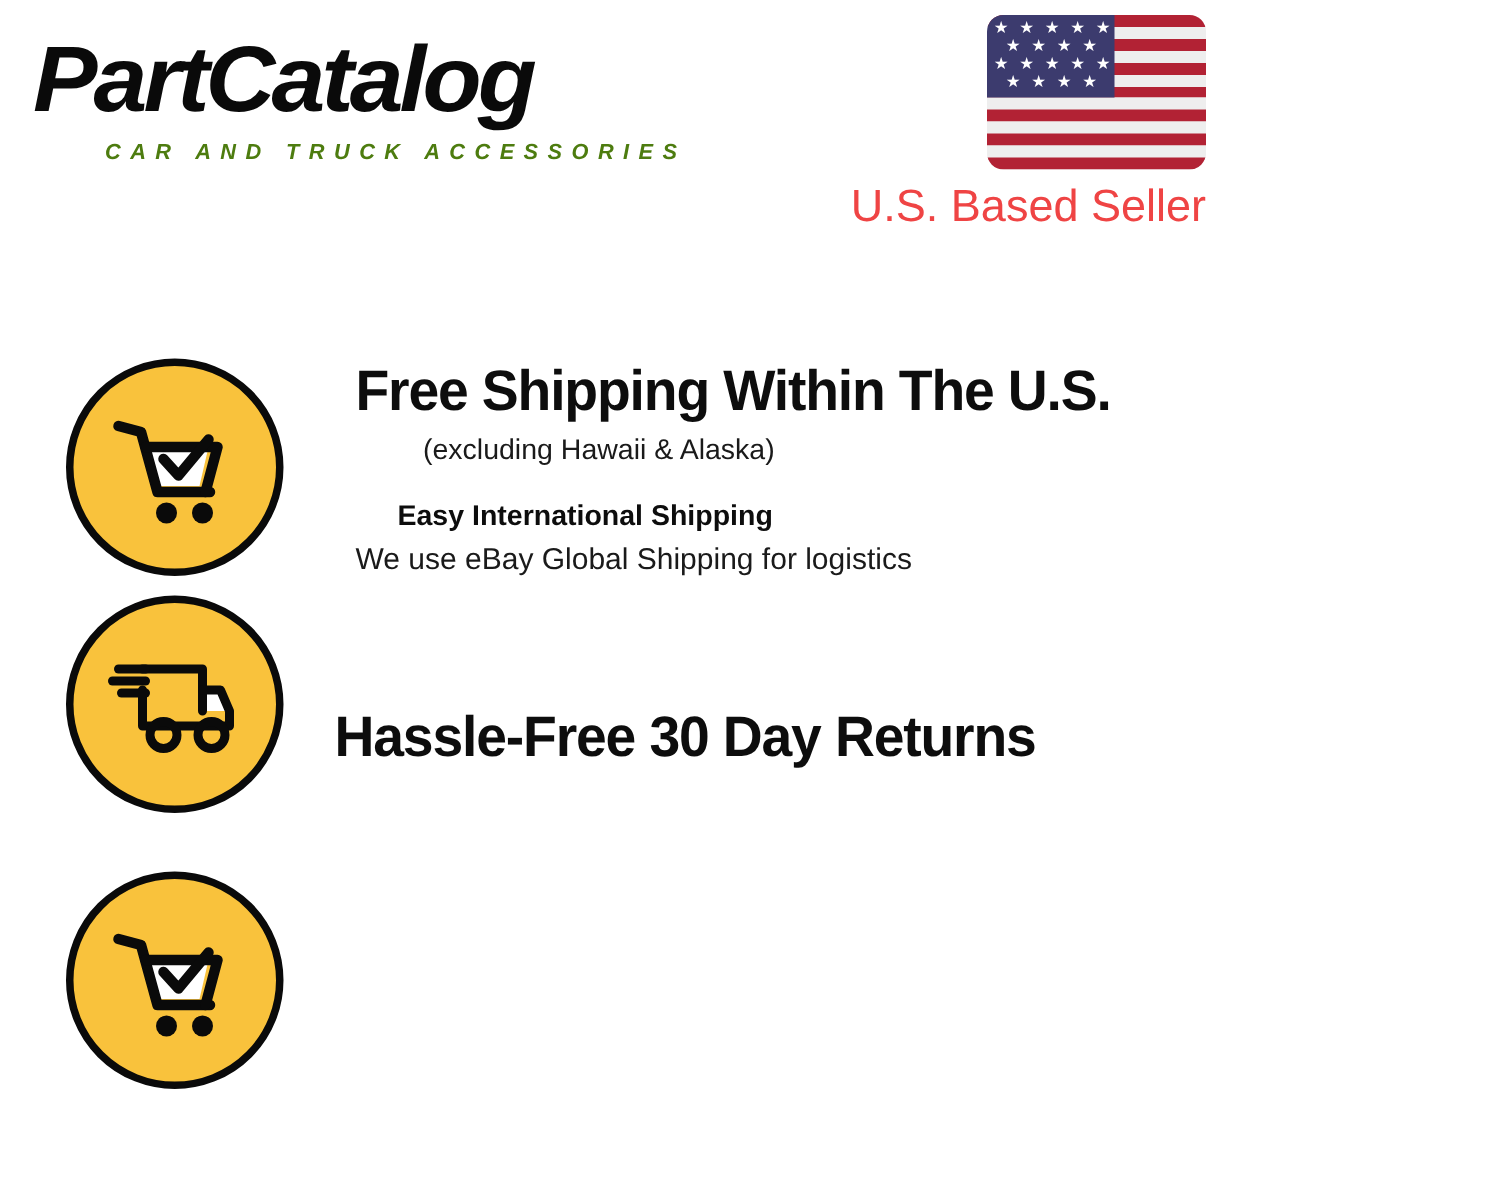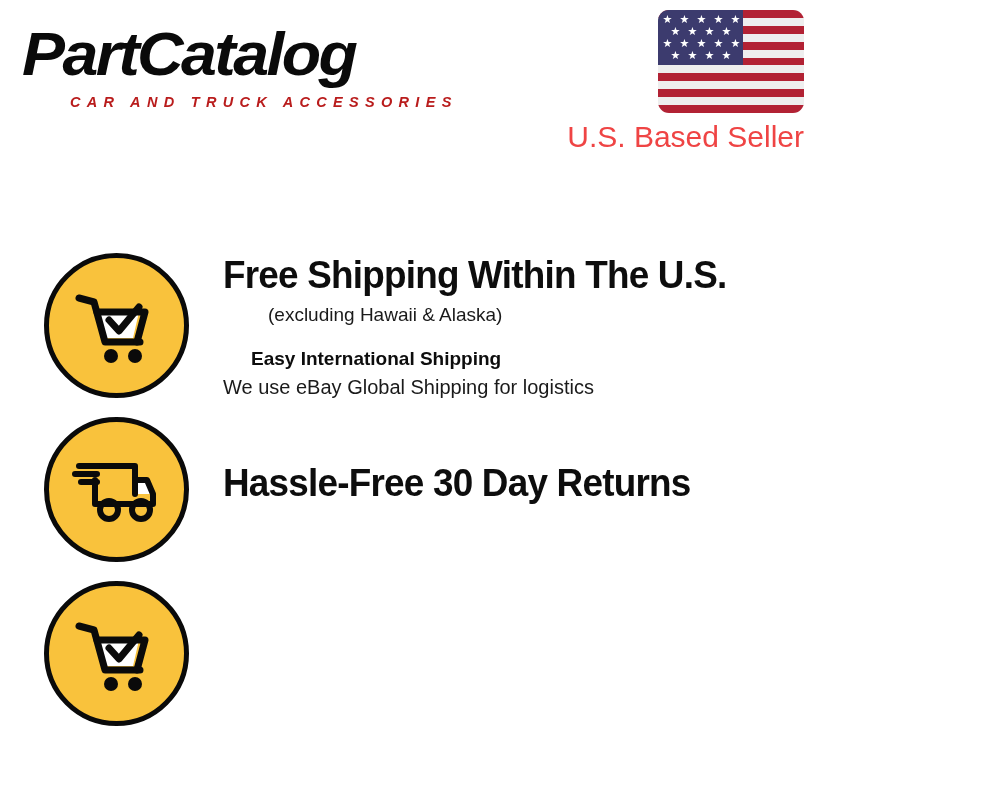--- a/index.html
+++ b/index.html
@@ -46,21 +46,21 @@
   }
   .brand-tagline {
     position: absolute;
     left: 48px;
     top: 76px;
     font-family: "Liberation Sans", sans-serif;
     font-weight: 700;
     font-style: italic;
     font-size: 14.5px;
     letter-spacing: 6.3px;
-    color: #b91c1c;
+    color: #4d7c0f;
     white-space: nowrap;
   }
 
   
   .seller-badge {
     position: absolute;
     right: 10px;
     top: 10px;
     width: 280px;
     text-align: right;
@@ -120,22 +120,22 @@
     top: 238px;
     width: 1000px;
   }
   .feature-row {
     position: absolute;
     left: 0;
     width: 1000px;
     display: flex;
     align-items: flex-start;
   }
-  .feature-row.r1 { top: 15px; }
-  .feature-row.r2 { top: 179px; }
+  .feature-row.r1 { top: 1px; gap: 14px; }
+  .feature-row.r2 { top: 159px; align-items: center; }
   .feature-row.r3 { top: 343px; }
 
   .icon-badge {
     position: relative;
     flex: 0 0 auto;
     margin-left: 44px;
     width: 145px;
     height: 145px;
     border-radius: 50%;
     background: #f9c23c;

